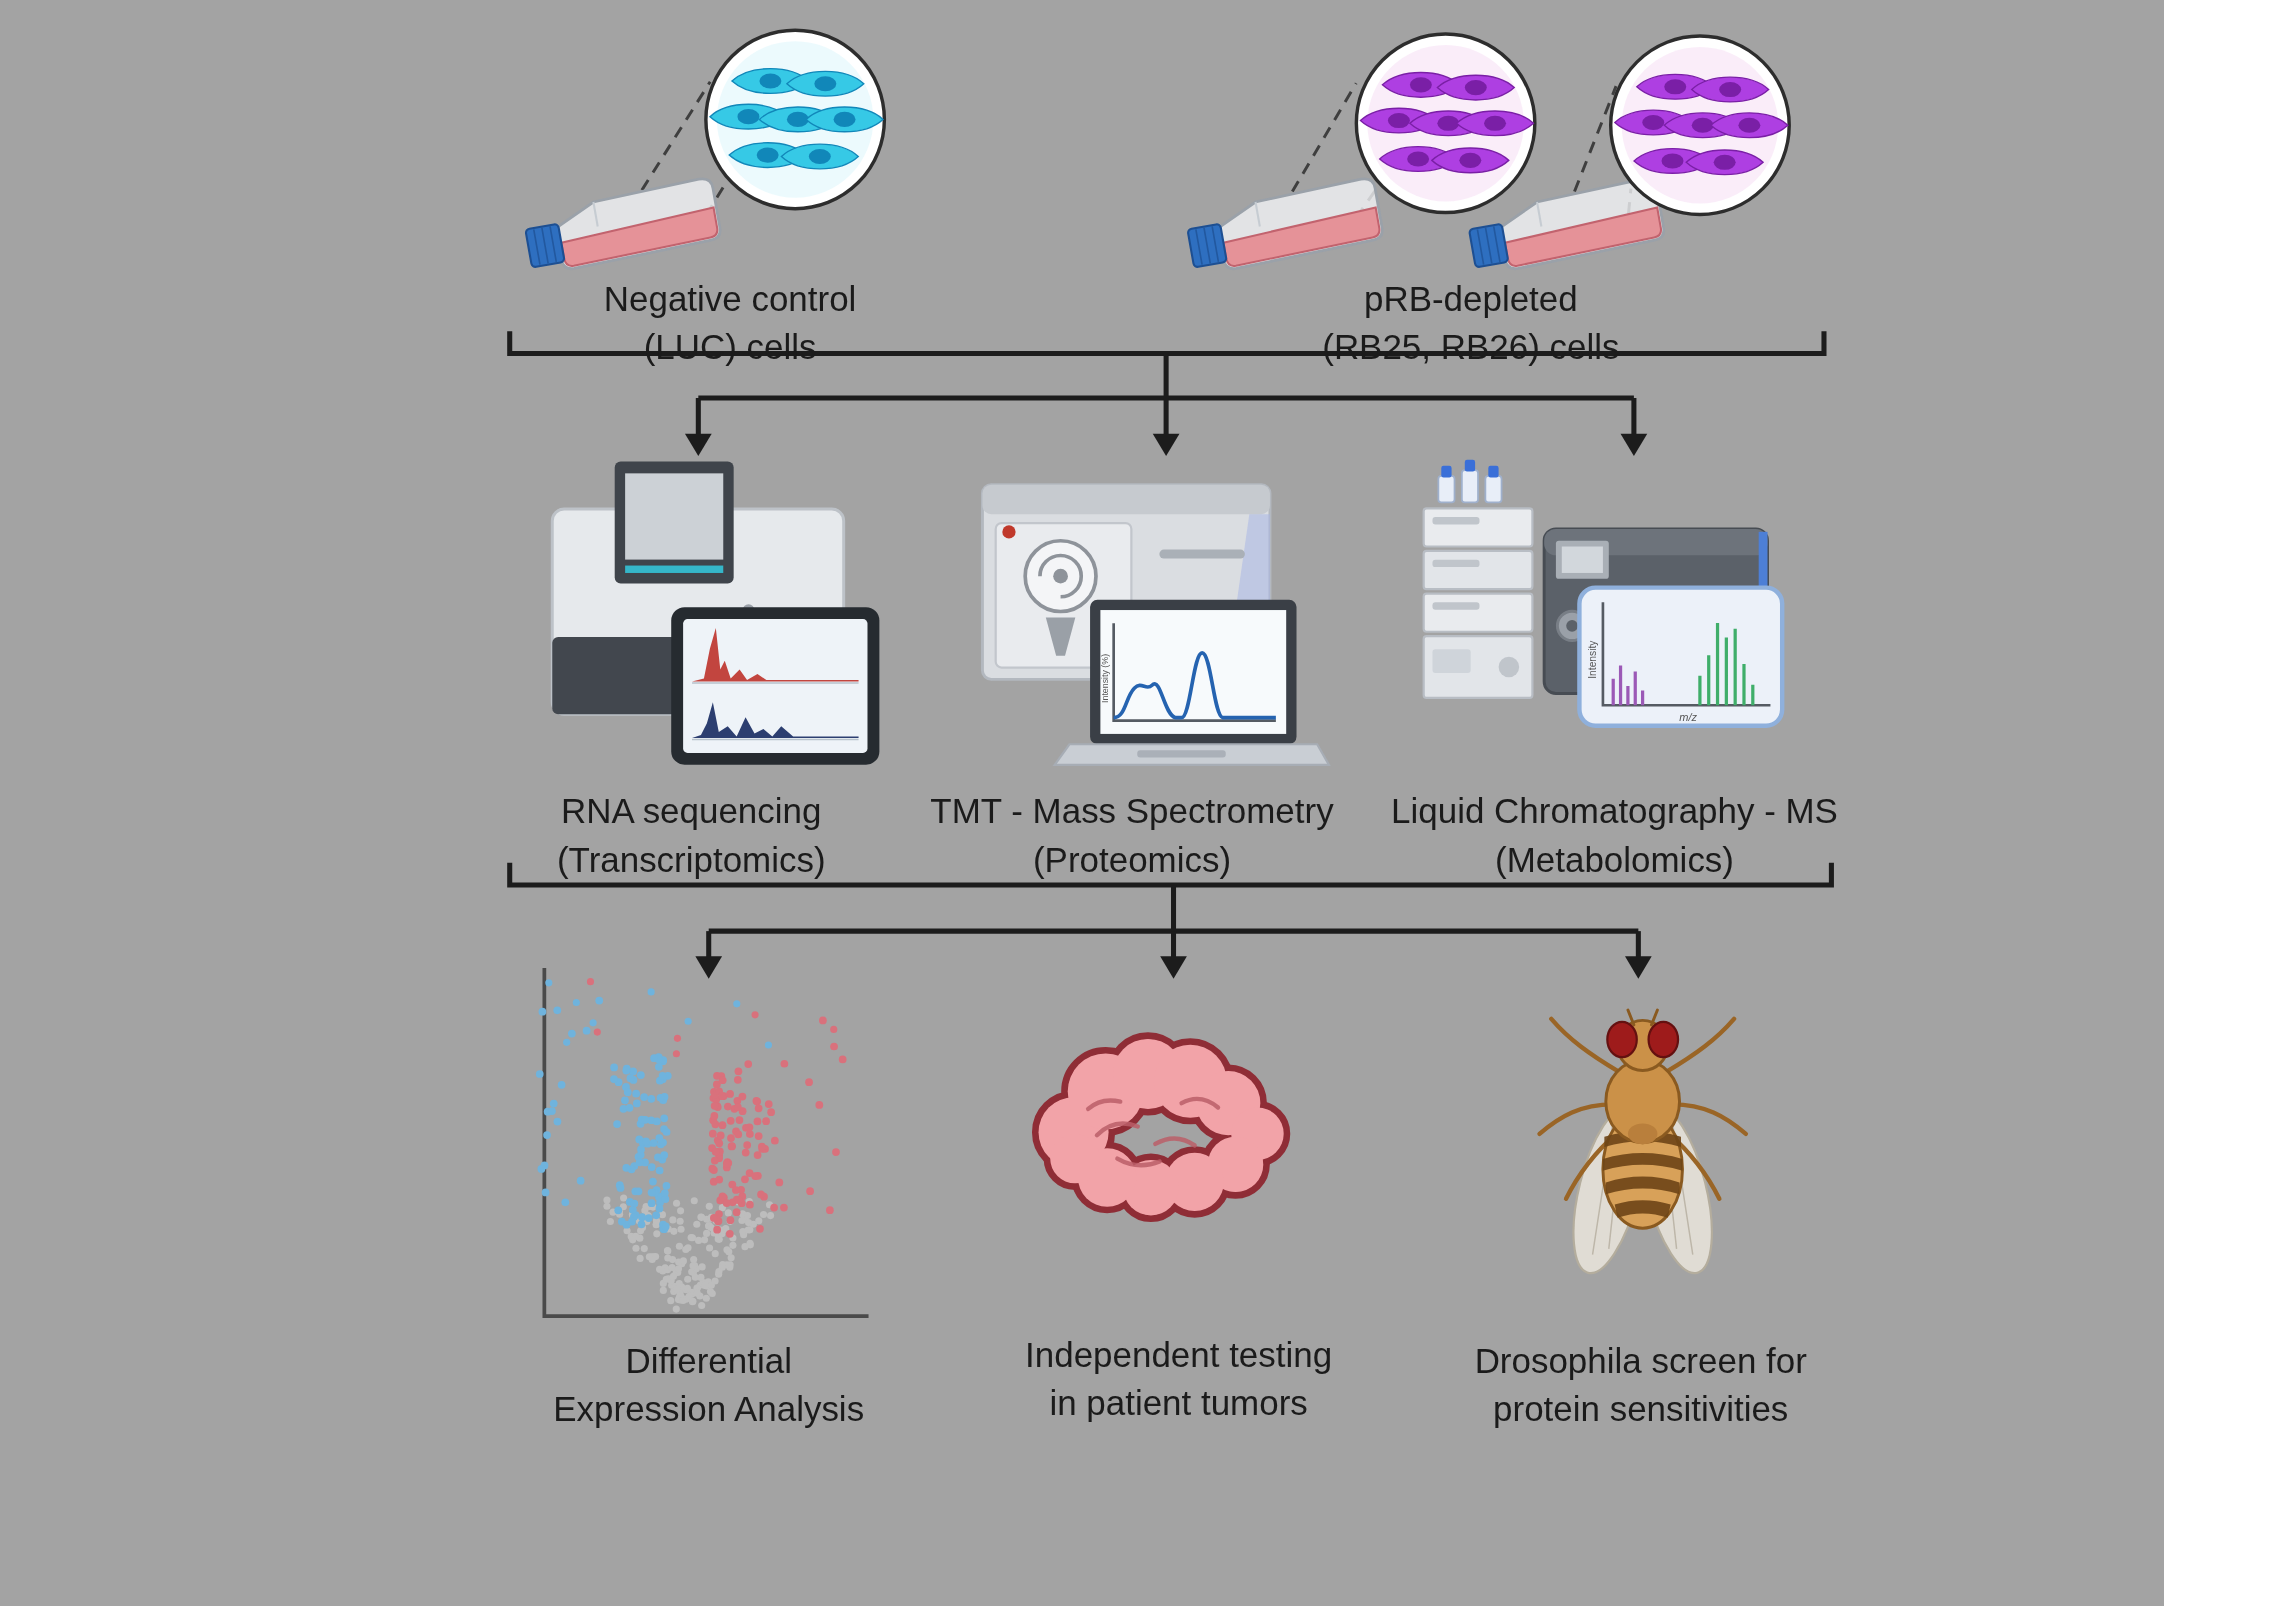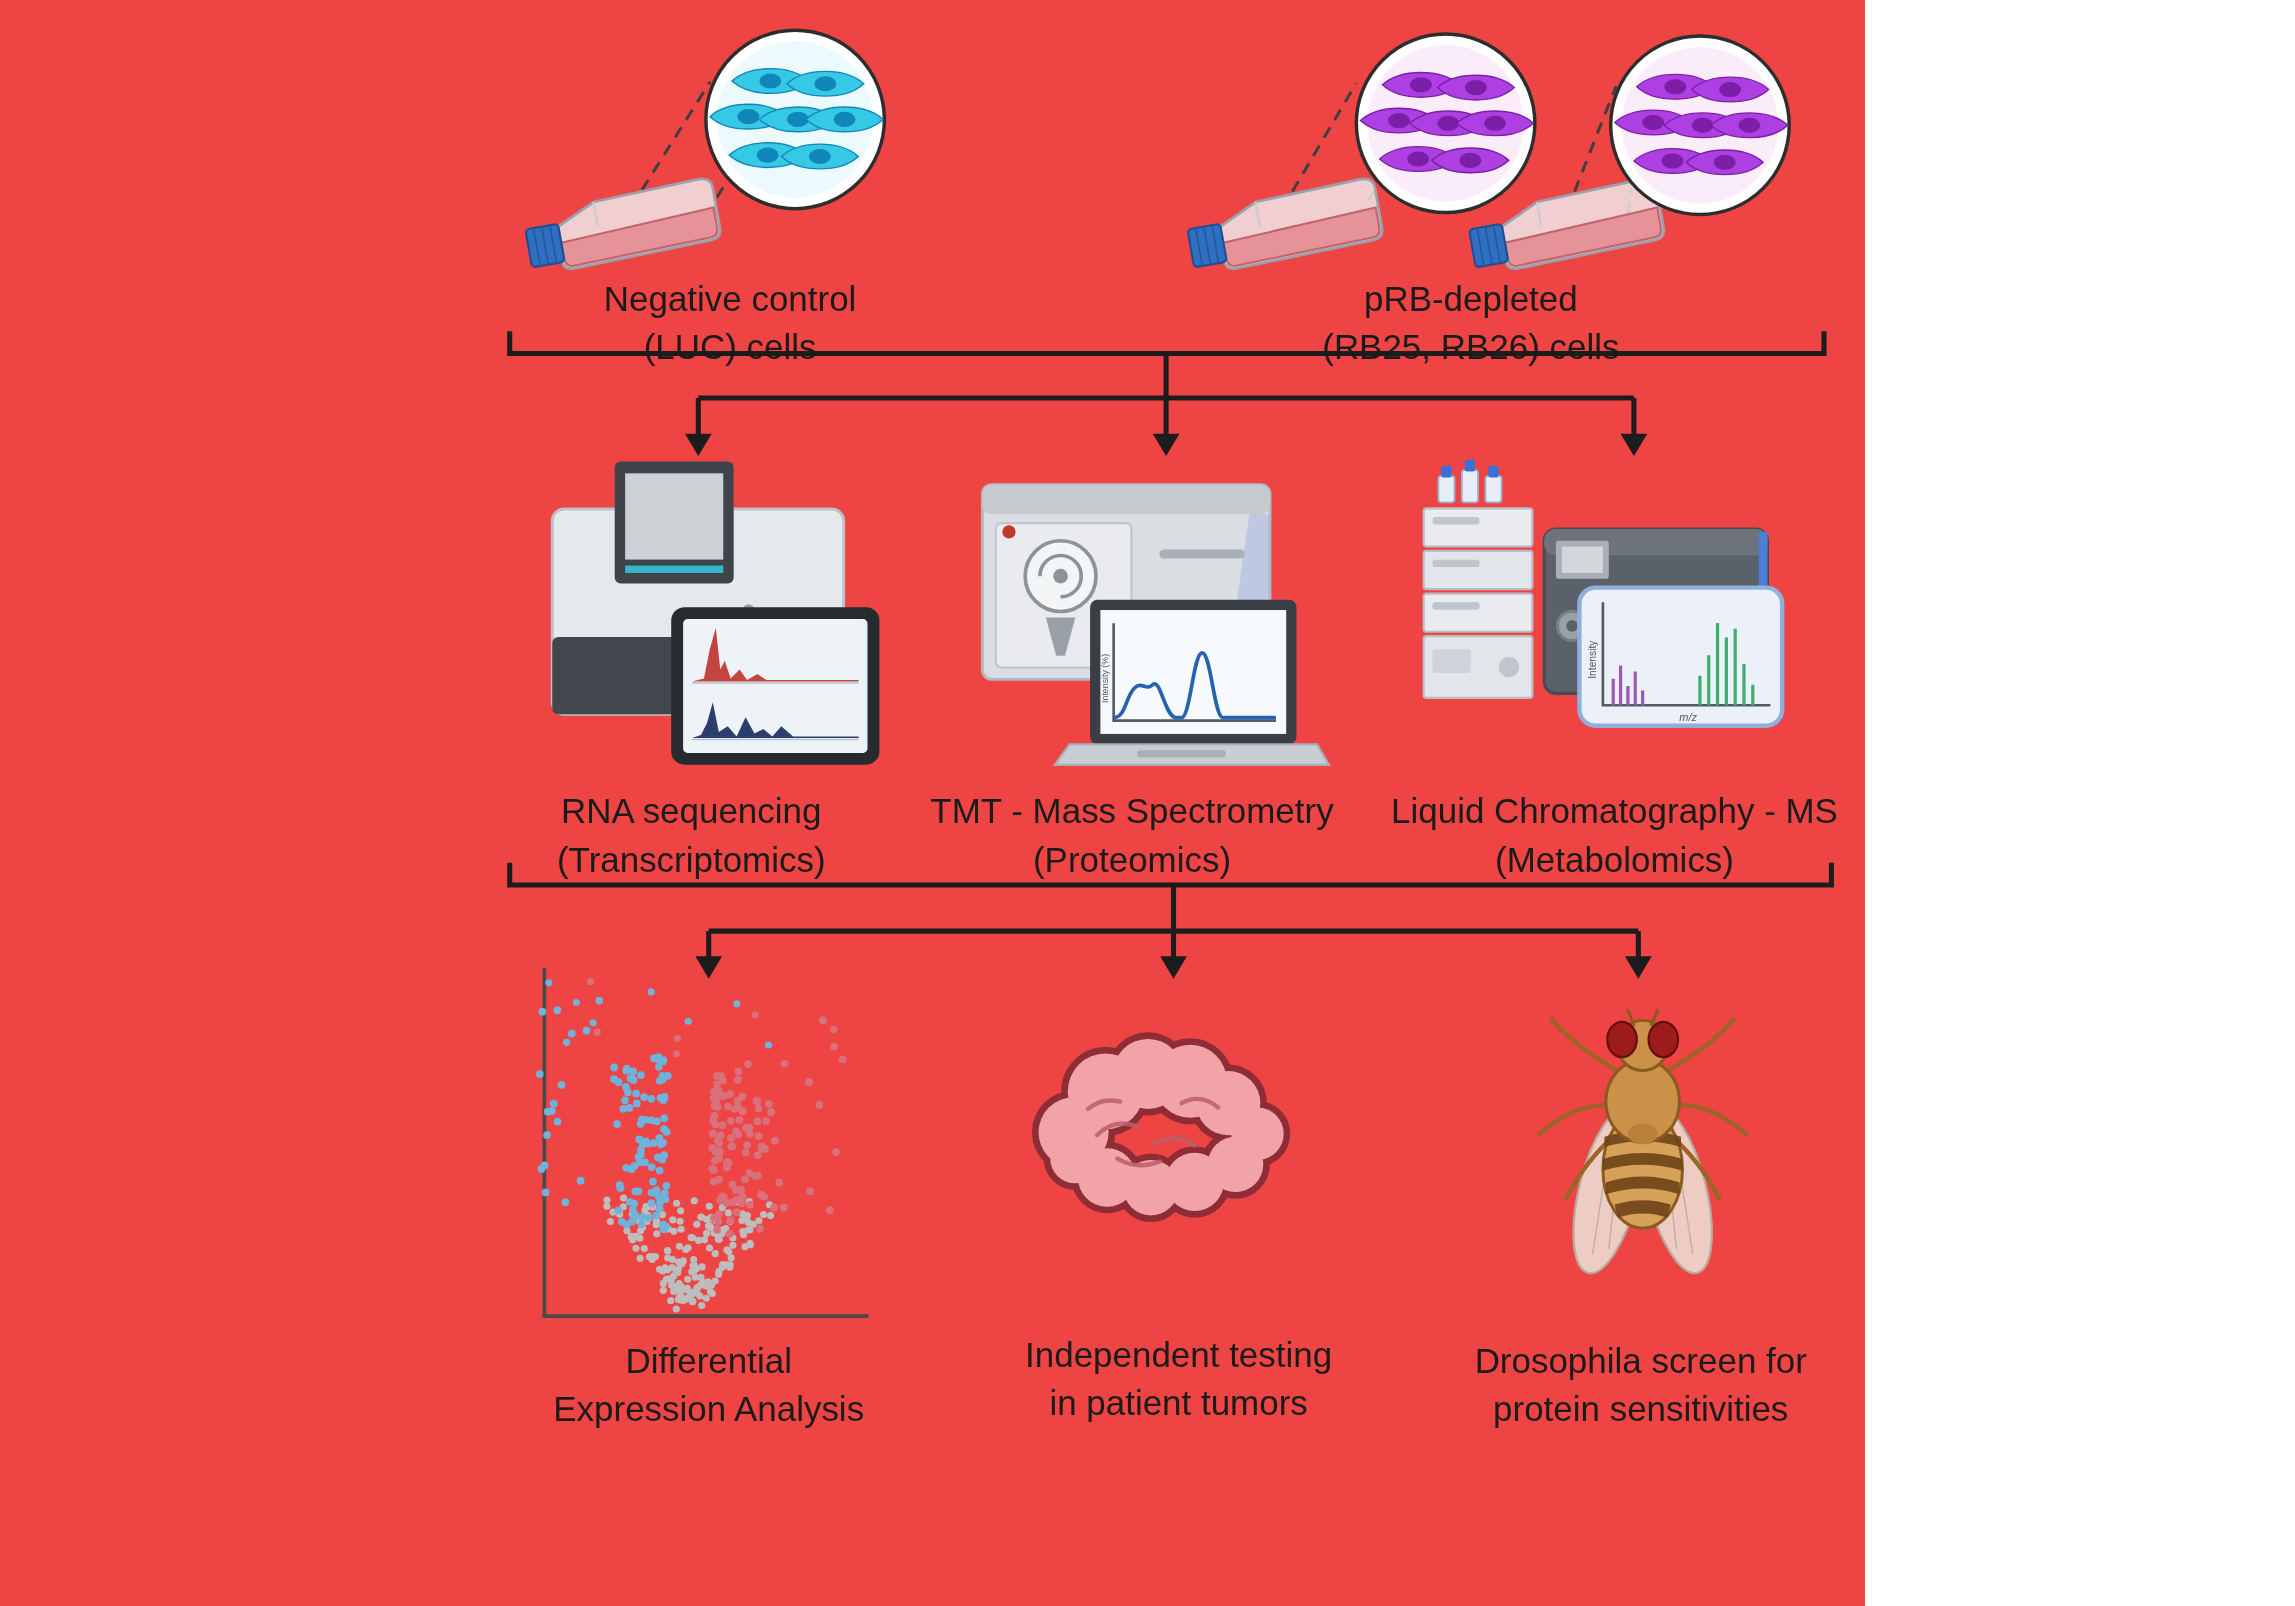--- a/index.html
+++ b/index.html
@@ -1,16 +1,16 @@
 <!DOCTYPE html>
 <html style="--line: #1c1c1c; --text: #1b1b1b; --cyan-cell: #36c9e6; --cyan-nucleus: #1187b9; --purple-cell: #ae3fe2; --purple-nucleus: #7a1fa6; --flask-liquid: #e59298; --flask-cap: #2e6fc0; --volcano-blue: #6fb3dd; --volcano-red: #d9717c; --volcano-gray: #bdbdbd; --tumor-fill: #f2a3a8; --tumor-stroke: #8f2d36; --fly-body: #cb9148; --panel-blue: #8fb0dc; --plot-purple: #9b59b6; --plot-green: #3fae6a; --trace-blue: #2563b0; --trace-red: #c2453f; --trace-navy: #2c3e70;font-size:12.2px"><head>
 <meta charset="utf-8">
 <style>
   html,body{margin:0;padding:0;background:#ffffff;}
-  .stage{position:relative;width:1865px;height:1607px;background:#ef4444;overflow:hidden;
+  .stage{position:relative;width:2164px;height:1607px;background:#a3a3a3;overflow:hidden;
          font-family:"Liberation Sans",sans-serif;}
   .inner{position:absolute;left:0;top:0;width:1182px;height:826px;
          transform:scale(1.9417);transform-origin:0 0;}
   .abs{position:absolute;}
   .label{position:absolute;text-align:center;font-size:18px;line-height:1.38;
          color:var(--text,#1b1b1b);font-weight:400;}
   svg{display:block;overflow:visible;}
   .connectors{position:absolute;left:0;top:0;pointer-events:none;}
   .conn{stroke:var(--line,#1c1c1c);stroke-width:3.4;fill:none;stroke-linejoin:miter;}
   .head{fill:var(--line,#1c1c1c);}

